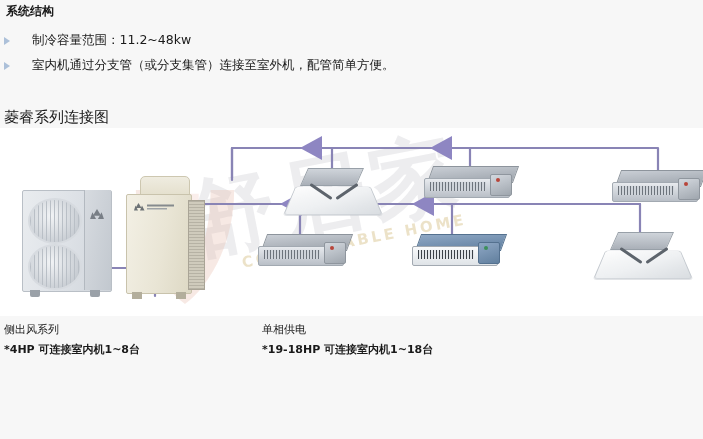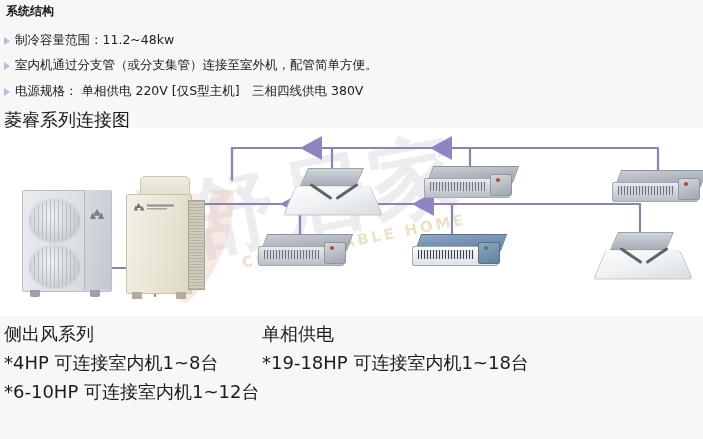--- a/index.html
+++ b/index.html
@@ -13,36 +13,36 @@
   }
   .page{position:relative;width:703px;height:439px;}
 
   
   .title{
     position:absolute;left:6px;top:3px;
     font-size:12px;font-weight:bold;letter-spacing:0px;
   }
   .bullet-row{
     position:absolute;left:4px;
-    display:flex;align-items:center;gap:5px;
+    display:flex;align-items:center;gap:22px;
     font-size:12.5px;white-space:nowrap;
   }
   .bullet-row.r1{top:32px;}
   .bullet-row.r2{top:57px;}
   .bullet-row.r3{top:83px;}
   .tri-bullet{
     width:0;height:0;
     border-left:6px solid #9fb6d4;
     border-top:4px solid transparent;
     border-bottom:4px solid transparent;
     flex:0 0 auto;opacity:.85;
   }
   .sub-caption{
     position:absolute;left:4px;top:108px;
-    font-size:18px;
+    font-size:15px;
   }
 
   
   .diagram{
     position:absolute;left:0;top:128px;
     width:703px;height:188px;
     background:#ffffff;
     overflow:hidden;
   }
 
@@ -179,47 +179,43 @@
   .ducted-blue .front{
     background:linear-gradient(180deg,#fafbfc,#dfe3e7);
   }
   .ducted-blue .grille{
     background:repeating-linear-gradient(90deg,#3b4148 0 1px,#e2e6ea 1px 3px);
   }
   .ducted-blue .box{background:linear-gradient(160deg,#8ea7c4,#617f9e);border-color:#54718f;}
   .ducted-blue .dot{background:#3c8f5a;}
 
   
-  .spec-col{position:absolute;font-size:18px;white-space:nowrap;}
+  .spec-col{position:absolute;font-size:11px;white-space:nowrap;}
   .spec-col .head{margin:0 0 5px 0;}
-  .spec-col .line{margin:0 0 5px 0;font-weight:normal;}
+  .spec-col .line{margin:0 0 5px 0;font-weight:bold;}
   .col-left{left:4px;top:322px;}
   .col-right{left:262px;top:322px;}
 </style>
 </head>
 <body>
 
 <div class="page">
 
   <div class="title">系统结构</div>
 
   <div class="bullet-row r1">
     <span class="tri-bullet"></span>
     <span>制冷容量范围：11.2~48kw</span>
   </div>
 
   <div class="bullet-row r2">
     <span class="tri-bullet"></span>
     <span>室内机通过分支管（或分支集管）连接至室外机，配管简单方便。</span>
   </div>
 
-  <div class="bullet-row r3">
-    <span class="tri-bullet"></span>
-    <span>电源规格： 单相供电 220V [仅S型主机]　三相四线供电 380V</span>
-  </div>
 
   <div class="sub-caption">菱睿系列连接图</div>
 
   <div class="diagram">
 
     <div class="wm wm-cn">舒居家</div>
     <div class="wm wm-en">COMFORTABLE HOME</div>
     <svg class="wm wm-logo" viewBox="0 0 120 130">
       <path d="M10,10 C10,70 40,112 60,126 C80,112 110,70 110,10 L86,10 C86,60 70,92 60,102 C50,92 34,60 34,10 Z" fill="#e8b9a8"></path>
       <path d="M46,14 C46,52 52,74 60,86 C68,74 74,52 74,14 Z" fill="#f0c9c0"></path>
@@ -332,21 +328,20 @@
       <div class="panel"></div>
       <div class="louv lv1"></div>
       <div class="louv lv2"></div>
     </div>
 
   </div>
 
   <div class="spec-col col-left">
     <div class="head">侧出风系列</div>
     <div class="line">*4HP 可连接室内机1~8台</div>
-    <div class="line">*6-10HP 可连接室内机1~12台</div>
   </div>
 
   <div class="spec-col col-right">
     <div class="head">单相供电</div>
     <div class="line">*19-18HP 可连接室内机1~18台</div>
   </div>
 
 </div>
 
 </body></html>

